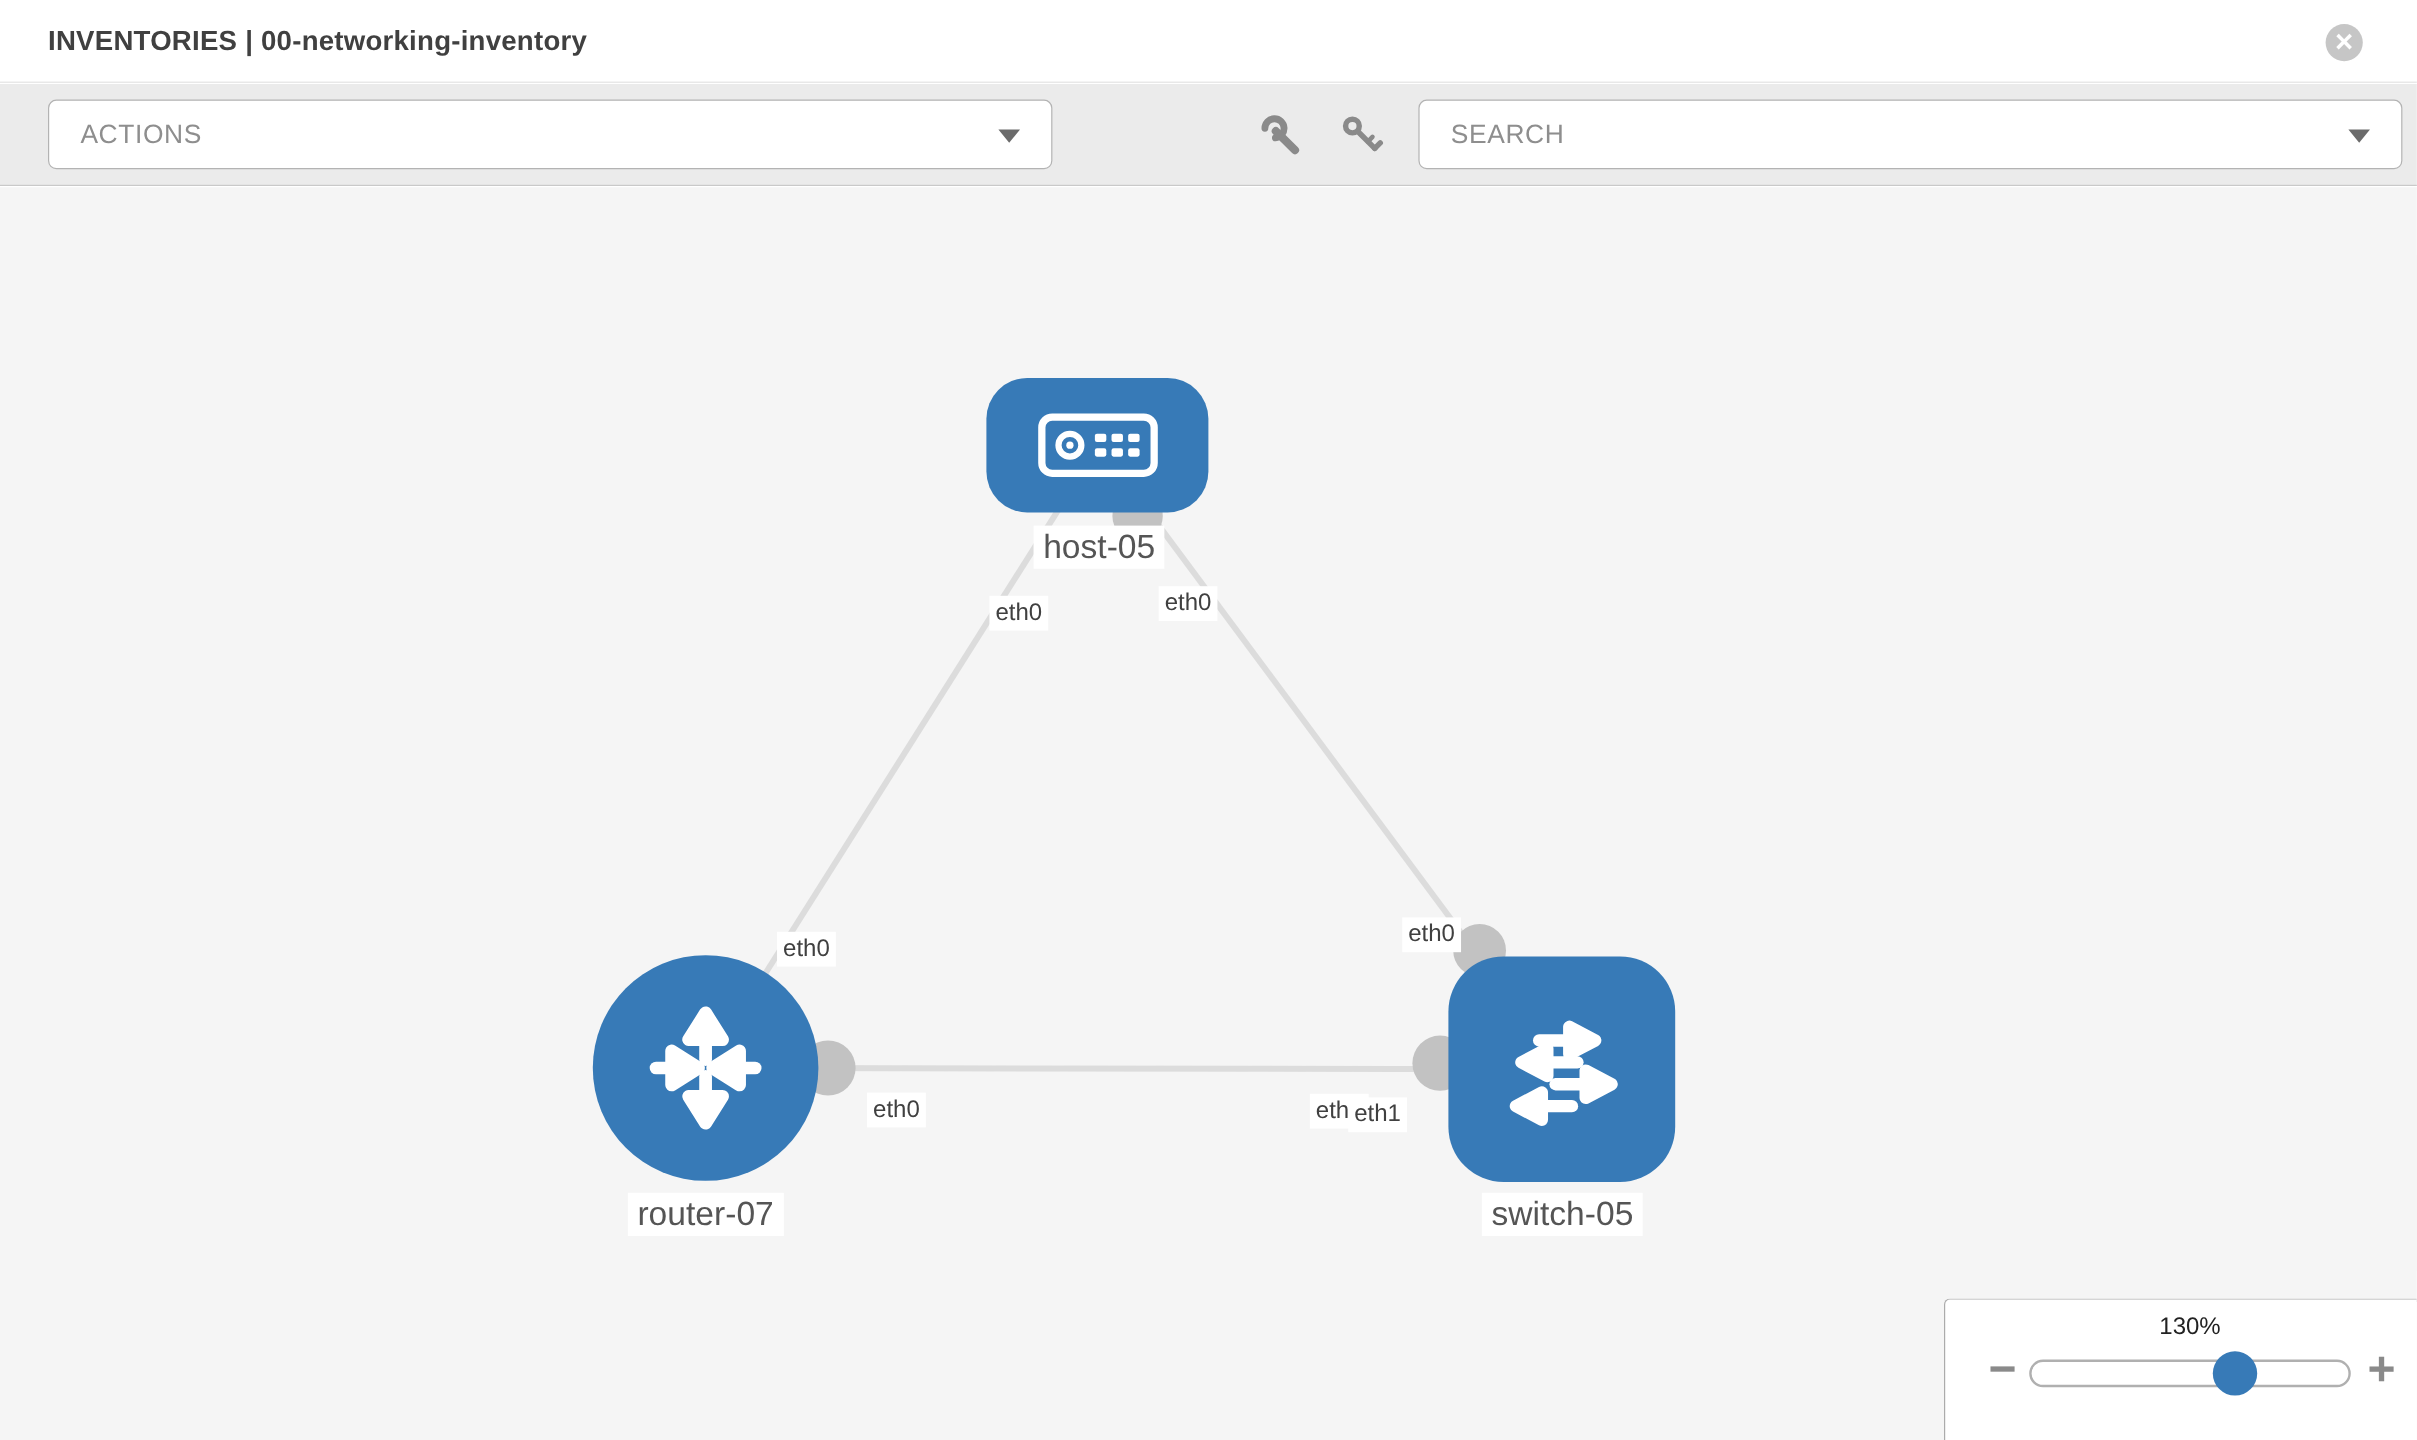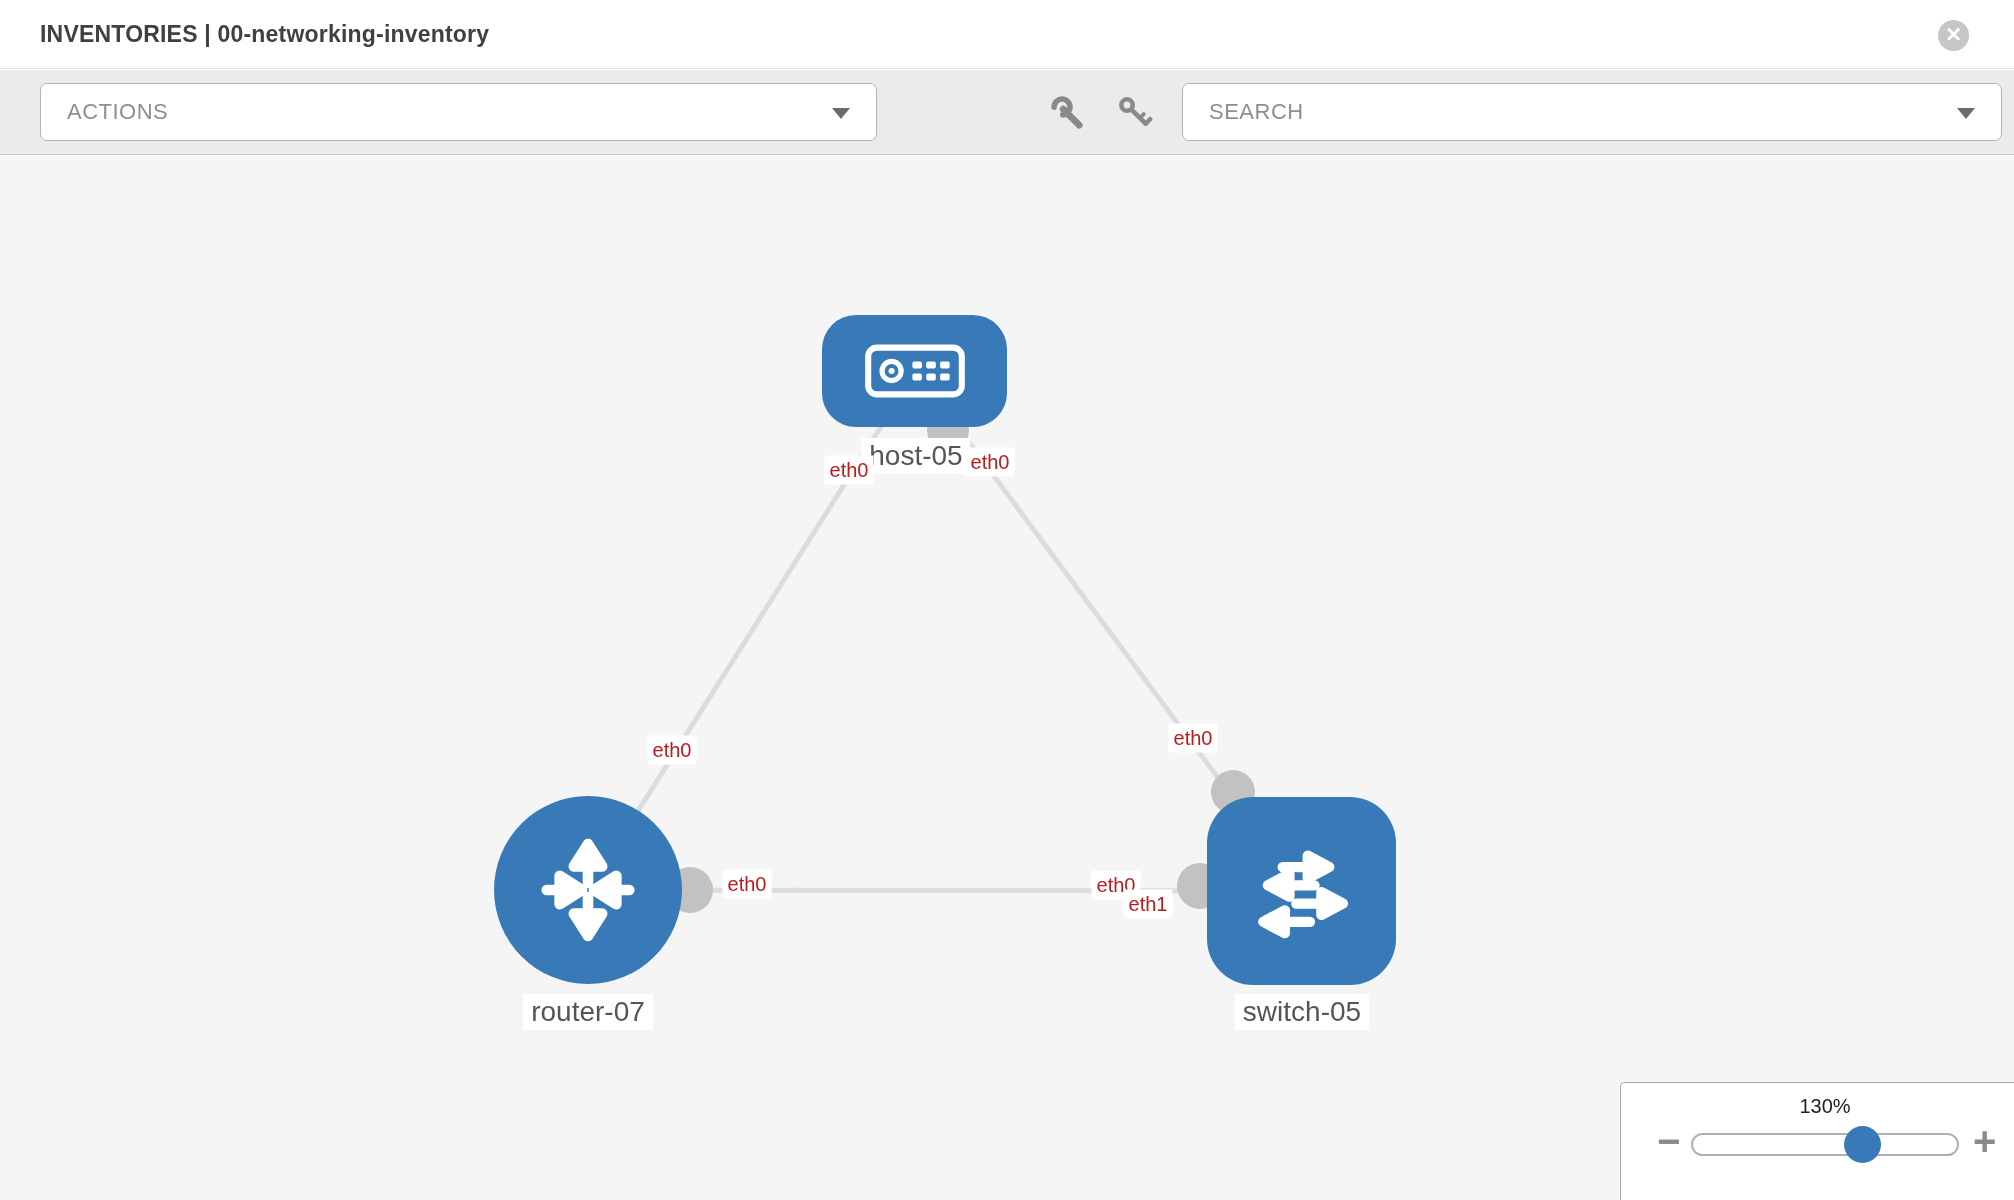--- a/index.html
+++ b/index.html
@@ -74,30 +74,30 @@
     position: absolute; transform: translate(-50%, -50%);
     background: #ffffff; color: #555555;
     font-size: 28px; padding: 2px 8px; white-space: nowrap; cursor: pointer;
   }
   .label-host   { left: 916px;  top: 300px; }
   .label-router { left: 588px;  top: 856px; }
   .label-switch { left: 1302px; top: 856px; }
 
   .iface-chip {
     position: absolute; transform: translate(-50%, -50%);
-    background: #ffffff; color: #b91c1c;
-    font-size: 20px; padding: 3px 5px; white-space: nowrap;
+    background: #ffffff; color: #404040;
+    font-size: 20px; padding: 3px 5px; white-space: nowrap; margin-top: 41px;
   }
   .chip-1 { left: 849px;  top: 314px; }
   .chip-2 { left: 990px;  top: 306px; }
   .chip-3 { left: 672px;  top: 594px; }
   .chip-4 { left: 1193px; top: 582px; }
   .chip-5 { left: 747px;  top: 728px; }
   .chip-6 { left: 1116px; top: 729px; z-index: 2; }
-  .chip-7 { left: 1148px; top: 748px; z-index: 3; text-align: right; }
+  .chip-7 { left: 1148px; top: 732px; z-index: 3; text-align: right; }
 
   
   .zoom-panel {
     position: absolute; left: 1620px; top: 1082px; width: 394px; height: 150px;
     background: #ffffff;
     border-top: 1px solid #ababab; border-left: 1px solid #ababab;
     border-top-left-radius: 5px; z-index: 10;
   }
   .zoom-level {
     position: absolute; left: 204px; top: 12px; transform: translateX(-50%);

